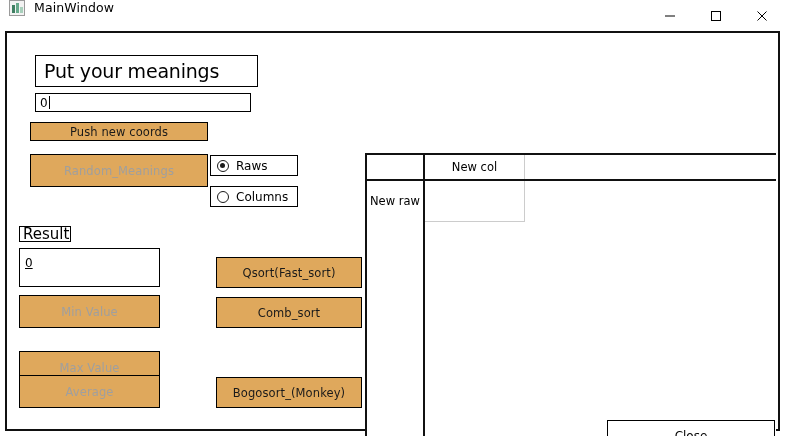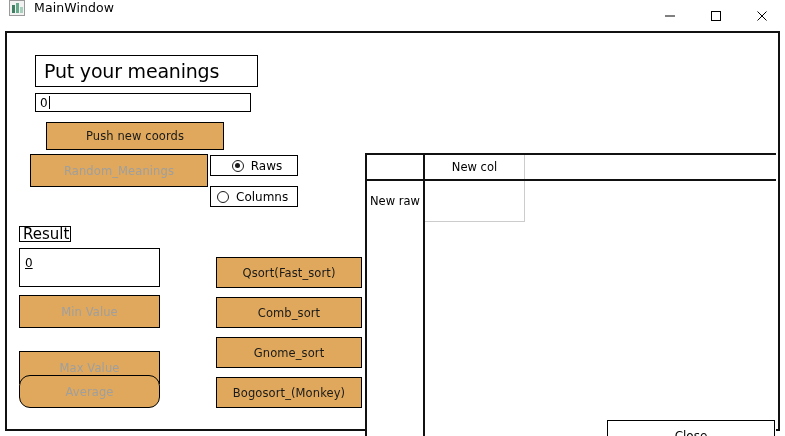--- a/index.html
+++ b/index.html
@@ -148,34 +148,34 @@
     justify-content: center;
     font-size: 11.5px;
     color: #1a1a1a;
     white-space: nowrap;
     letter-spacing: 0.1px;
   }
   .btn.disabled {
     color: #9f9f9f;
   }
 
-  #btn-push   { left: 23px; top: 89px;  width: 178px; height: 28px; margin-left: 16px; }
+  #btn-push   { left: 23px; top: 89px;  width: 178px; height: 19px; }
   #btn-random { left: 23px; top: 121px; width: 178px; height: 33px; }
 
   
   .radio {
     border: 1px solid #000000;
     background: #ffffff;
     display: flex;
     align-items: center;
     padding-left: 6px;
     font-size: 12px;
     color: #000000;
   }
-  #radio-raws    { left: 203px; top: 122px; width: 88px; height: 21px; justify-content: center; }
+  #radio-raws    { left: 203px; top: 122px; width: 88px; height: 21px; }
   #radio-columns { left: 203px; top: 153px; width: 88px; height: 21px; }
   .radio .dot {
     width: 12px;
     height: 12px;
     border: 1.6px solid #1a1a1a;
     border-radius: 50%;
     box-sizing: border-box;
     margin-right: 7px;
     flex: 0 0 auto;
     position: relative;
@@ -215,21 +215,21 @@
     padding-left: 5px;
     padding-top: 7px;
     font-size: 12px;
     color: #000000;
   }
   #result-box .val { text-decoration: underline; }
 
   
   #btn-min { left: 12px; top: 262px; width: 141px; height: 33px; }
   #btn-max { left: 12px; top: 302px; width: 141px; height: 33px; margin-top: 16px; }
-  #btn-avg { left: 12px; top: 342px; width: 141px; height: 33px; border-radius: 11px; }
+  #btn-avg { left: 12px; top: 342px; width: 141px; height: 33px; }
 
   
   #btn-bubble  { left: 209px; top: 184px; width: 146px; height: 31px; }
   #btn-qsort   { left: 209px; top: 224px; width: 146px; height: 31px; }
   #btn-comb    { left: 209px; top: 264px; width: 146px; height: 31px; }
   #btn-gnome   { left: 209px; top: 304px; width: 146px; height: 31px; }
   #btn-bogo    { left: 209px; top: 344px; width: 146px; height: 31px; }
 
   
   #table {
@@ -391,21 +391,20 @@
     <div class="w" id="result-box">
       <span class="val">0</span>
     </div>
 
     <div class="w btn disabled" id="btn-min">Min Value</div>
     <div class="w btn disabled" id="btn-max">Max Value</div>
     <div class="w btn disabled" id="btn-avg">Average</div>
 
     <div class="w btn" id="btn-qsort">Qsort(Fast_sort)</div>
     <div class="w btn" id="btn-comb">Comb_sort</div>
-    <div class="w btn" id="btn-gnome">Gnome_sort</div>
     <div class="w btn" id="btn-bogo">Bogosort_(Monkey)</div>
 
     <div class="w" id="table">
       <div id="table-corner"></div>
       <div id="table-colhdr">
         <div class="hcell">New col</div>
       </div>
       <div id="table-rowhdr">
         <div class="rcell">New raw</div>
       </div>

